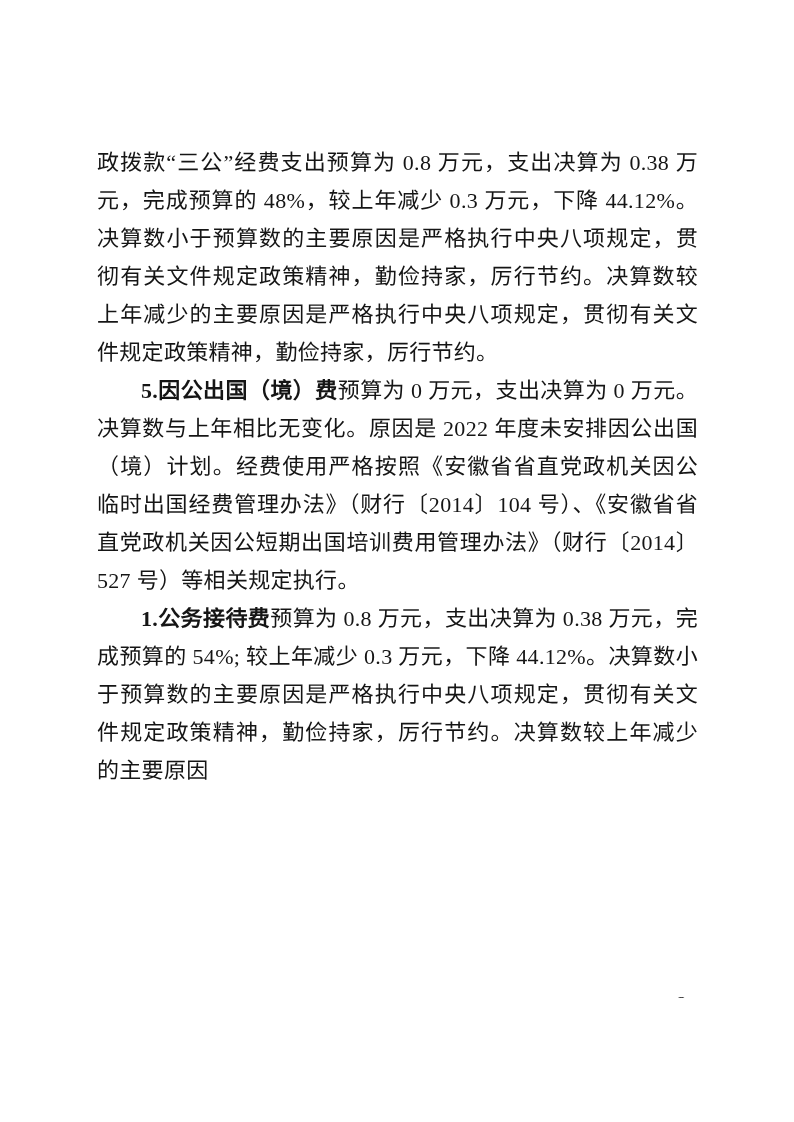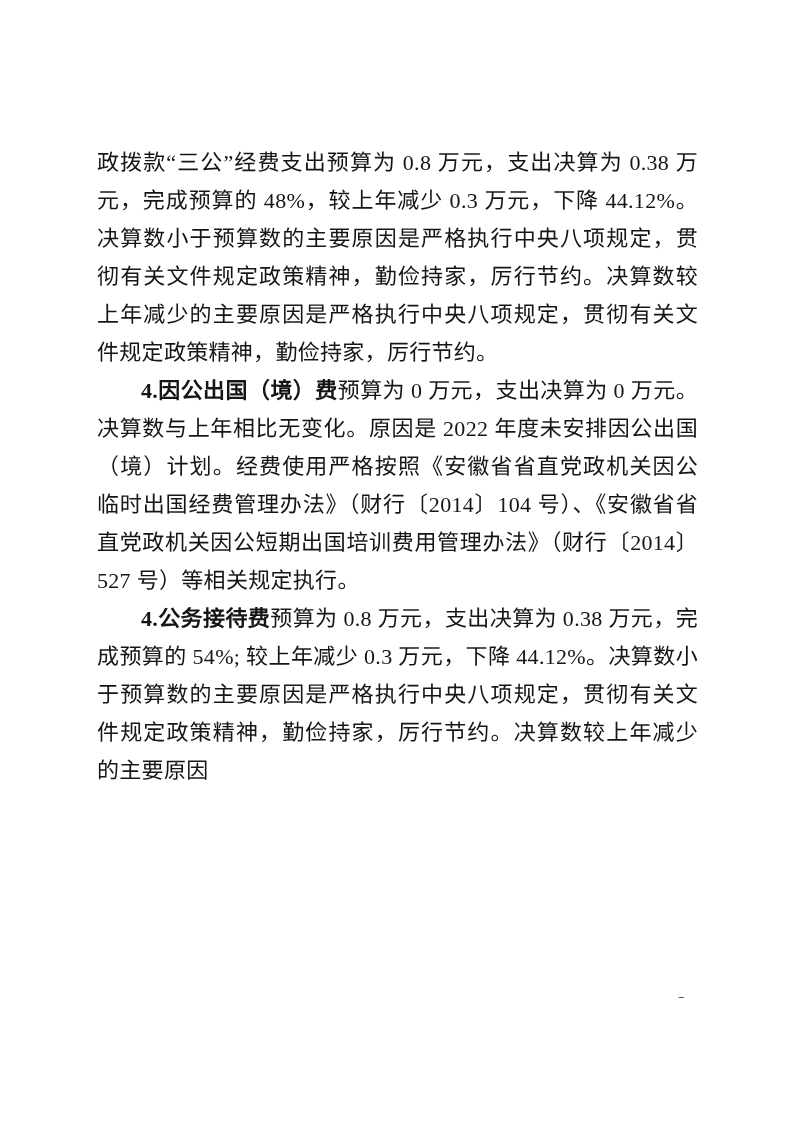--- a/index.html
+++ b/index.html
@@ -50,17 +50,17 @@
     letter-spacing: 1px;
     color: #151515;
   }
 </style>
 </head>
 <body>
 
 <div class="page">
   <div class="content">
     <p class="no-indent"><span>政拨款“三公”经费支出预算为 0.8 万元，支出决算为 0.38 万元，完成预算的 48%，较上年减少 0.3 万元，下降 44.12%。决算数小于预算数的主要原因是严格执行中央八项规定，贯彻有关文件规定政策精神，勤俭持家，厉行节约。决算数较上年减少的主要原因是严格执行中央八项规定，贯彻有关文件规定政策精神，勤俭持家，厉行节约。</span></p>
-    <p><span class="lead">4.因公出国（境）费</span><span>预算为 0 万元，支出决算为 0 万元。决算数与上年相比无变化。原因是 2022 年度未安排因公出国（境）计划。经费使用严格按照《安徽省省直党政机关因公临时出国经费管理办法》（财行〔2014〕104 号）、《安徽省省直党政机关因公短期出国培训费用管理办法》（财行〔2014〕527 号）等相关规定执行。</span></p>
-    <p><span class="lead">4.公务接待费</span><span>预算为 0.8 万元，支出决算为 0.38 万元，完成预算的 54%; 较上年减少 0.3 万元，下降 44.12%。决算数小于预算数的主要原因是严格执行中央八项规定，贯彻有关文件规定政策精神，勤俭持家，厉行节约。决算数较上年减少的主要原因</span></p>
+    <p><span class="lead">5.因公出国（境）费</span><span>预算为 0 万元，支出决算为 0 万元。决算数与上年相比无变化。原因是 2022 年度未安排因公出国（境）计划。经费使用严格按照《安徽省省直党政机关因公临时出国经费管理办法》（财行〔2014〕104 号）、《安徽省省直党政机关因公短期出国培训费用管理办法》（财行〔2014〕527 号）等相关规定执行。</span></p>
+    <p><span class="lead">1.公务接待费</span><span>预算为 0.8 万元，支出决算为 0.38 万元，完成预算的 54%; 较上年减少 0.3 万元，下降 44.12%。决算数小于预算数的主要原因是严格执行中央八项规定，贯彻有关文件规定政策精神，勤俭持家，厉行节约。决算数较上年减少的主要原因</span></p>
   </div>
   <div class="page-number">-2-</div>
 </div>
 
 </body></html>

